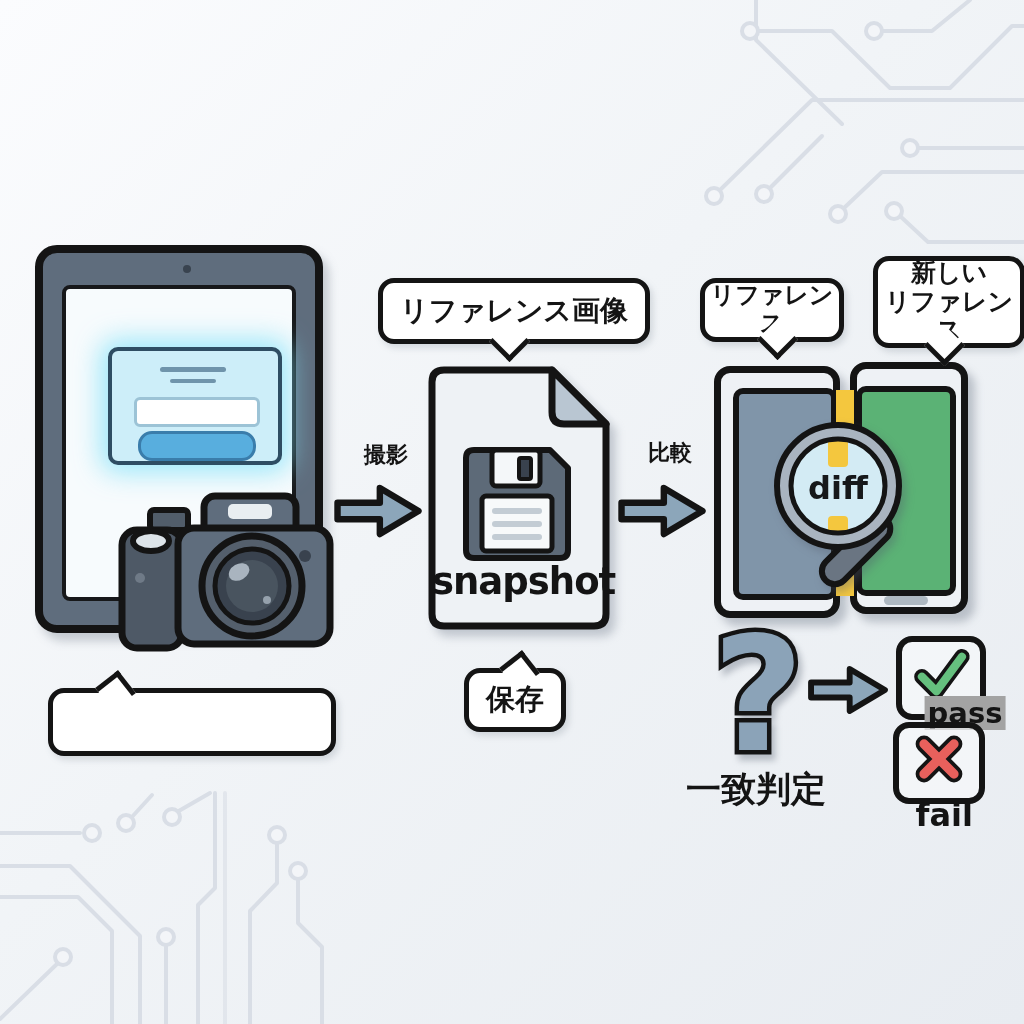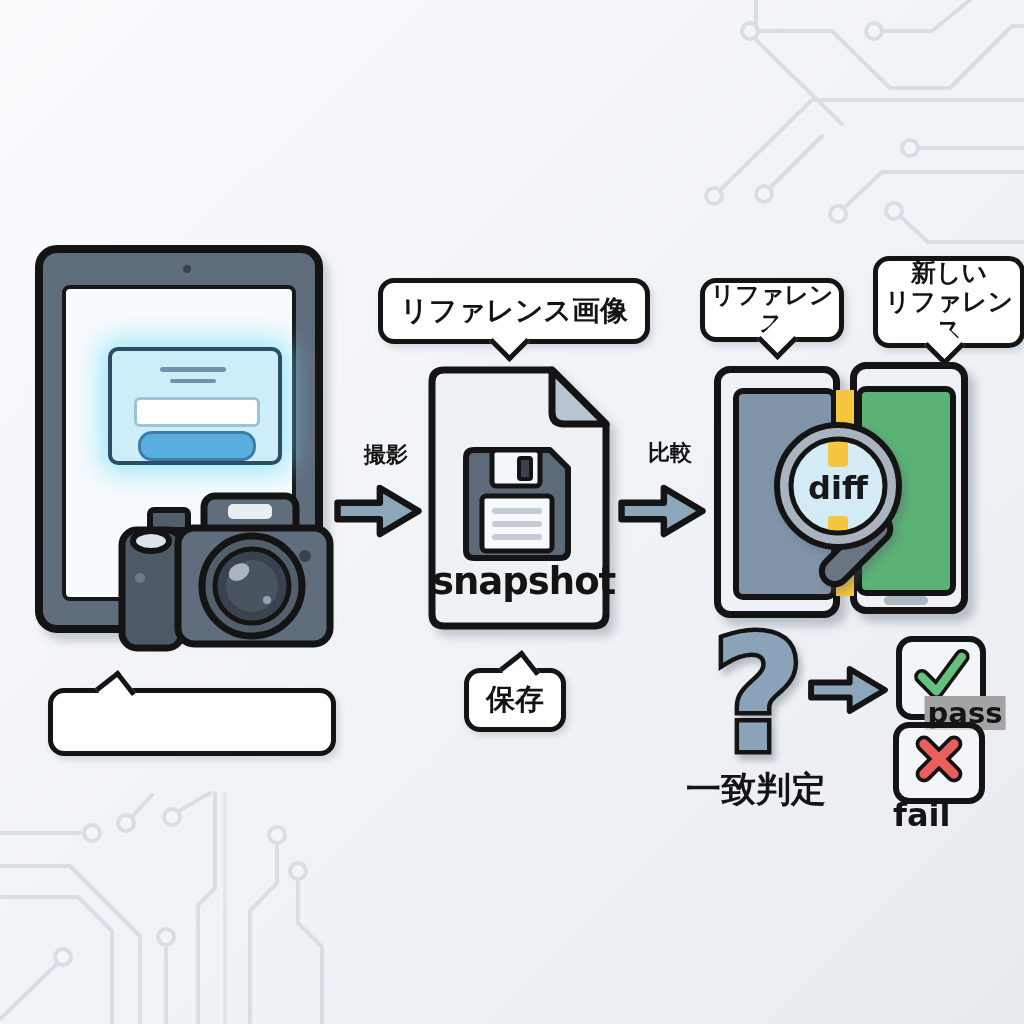--- a/index.html
+++ b/index.html
@@ -69,21 +69,21 @@
   .judgment-label{left:672px;top:766px;width:168px;text-align:center;font-size:35px;font-weight:bold;z-index:5;}
 
   
   .result-box{position:absolute;border:6px solid #141414;border-radius:16px;background:rgba(248,250,252,.6);z-index:5;}
   .pass-box{left:896px;top:636px;width:78px;height:72px;}
   .fail-box{left:893px;top:722px;width:80px;height:70px;}
   .pass-label{
     position:absolute;left:50%;bottom:-16px;transform:translateX(-50%);
     background:#a3a3a3;padding:0 3px;font-size:29px;font-weight:bold;z-index:6;white-space:nowrap;margin-left:24px;
   }
-  .fail-label{left:893px;top:796px;width:80px;text-align:left;font-size:32px;font-weight:bold;z-index:5;}
+  .fail-label{left:893px;top:796px;width:80px;text-align:right;font-size:32px;font-weight:bold;z-index:5;}
 
   
   .circuit{position:absolute;z-index:0;}
   .circuit path{fill:none;stroke:#d9dee6;stroke-width:4;stroke-linejoin:round;stroke-linecap:round;}
   .circuit circle{fill:#f3f5f8;stroke:#d9dee6;stroke-width:4;}
 </style>
 </head>
 <body>
 
 <svg class="circuit" style="right:0;top:0" width="332" height="262" viewBox="0 0 332 262">

